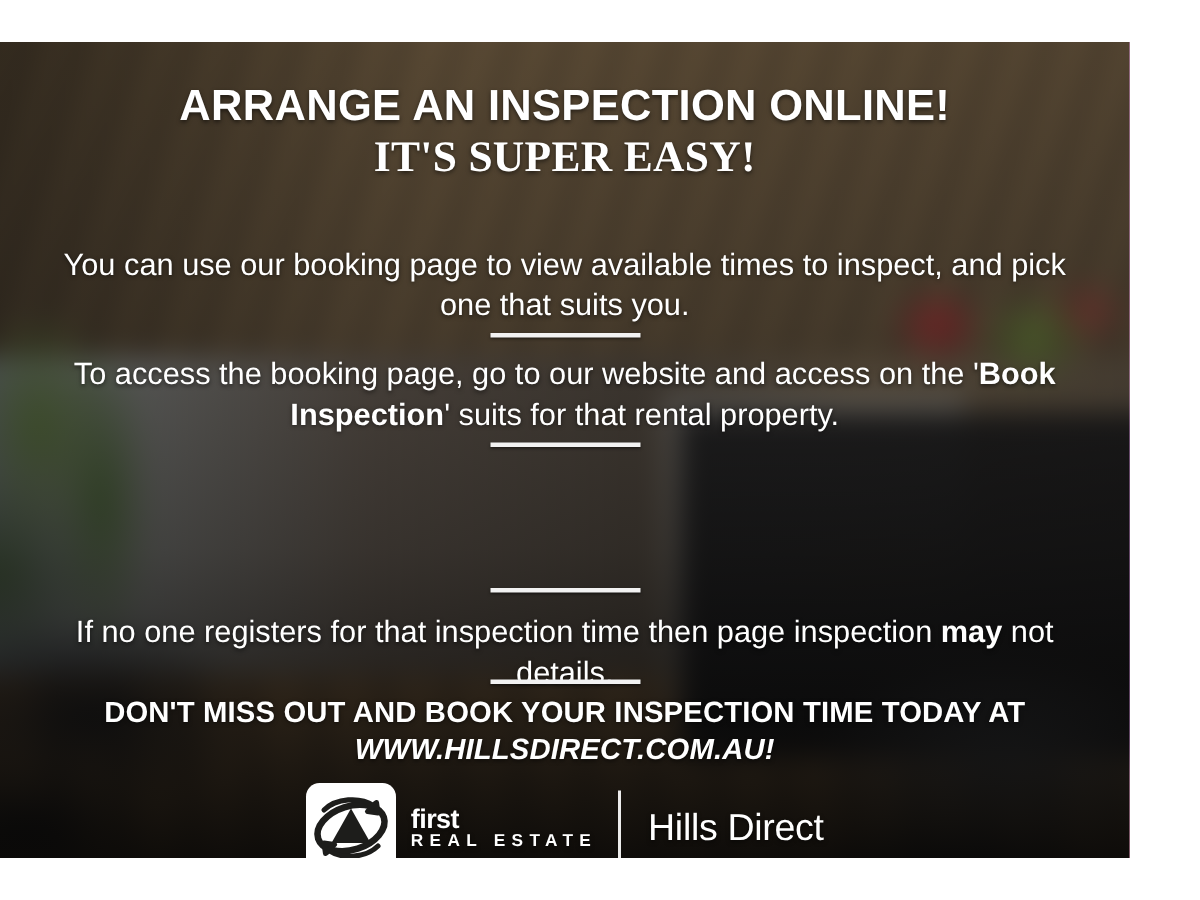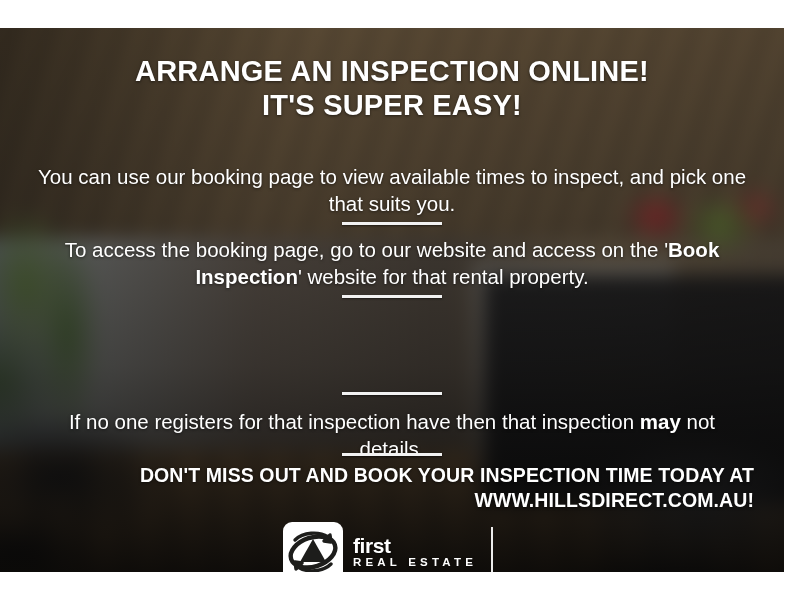--- a/index.html
+++ b/index.html
@@ -24,21 +24,20 @@
 
   
   #banner {
     position: absolute;
     left: 0;
     top: 28px;
     width: 753px;
     height: 544px;
     overflow: hidden;
     background: #a21caf;
-    padding-left: 31px;
   }
 
   
   .photo {
     position: absolute;
     inset: -40px;
     filter: blur(9px);
   }
   .ph-ceiling {
     position: absolute;
@@ -134,21 +133,21 @@
   }
 
   .headline {
     position: absolute;
     left: 0; right: 0; top: 26px;
     font-size: 29px;
     font-weight: bold;
     letter-spacing: .2px;
     line-height: 1.18;
   }
-  .headline .l2 { display: block; }
+  .headline .l2 { display: block; font-family: Liberation Serif, serif; }
 
   .para {
     position: absolute;
     left: 34px; right: 34px;
     font-size: 20.5px;
     font-weight: normal;
     line-height: 1.30;
     text-align: center;
   }
   .para b { font-weight: bold; }
@@ -173,23 +172,22 @@
   #rule-4 { top: 425px; }
 
   .cta {
     position: absolute;
     left: 30px; right: 30px;
     top: 435px;
     font-size: 19.5px;
     font-weight: bold;
     line-height: 1.28;
     letter-spacing: .1px;
-    text-align: right;
-  }
-  .cta .l2 { display: block; }
+  }
+  .cta .l2 { display: block; font-style: italic; }
 
   
   .logo-lockup {
     position: absolute;
     left: 0; right: 0;
     top: 494px;
     display: flex;
     align-items: center;
     justify-content: center;
     gap: 10px;
@@ -204,21 +202,21 @@
   }
   .logo-mark svg { display: block; }
 
   .logo-words {
     display: flex;
     flex-direction: column;
     align-items: flex-start;
     line-height: 1;
   }
   .fn-first {
-    font-size: 21px;
+    font-size: 18px;
     font-weight: bold;
     letter-spacing: -.4px;
     margin-bottom: 1px;
   }
   .fn-national {
     font-size: 25px;
     font-weight: bold;
     letter-spacing: -.6px;
     margin-bottom: 2px;
   }
@@ -270,30 +268,30 @@
         <span class="l2">IT'S SUPER EASY!</span>
       </div>
 
       <div class="para" id="para-1">
         <span>You can use our booking page to view available times to inspect, and pick one that suits you.</span>
       </div>
 
       <div class="rule" id="rule-1"></div>
 
       <div class="para" id="para-2">
-        <span>To access the booking page, go to our website and access on the '</span><b>Book Inspection</b><span>' website for that rental property.</span>
+        <span>To access the booking page, go to our website and access on the '</span><b>Book Inspection</b><span>' suits for that rental property.</span>
       </div>
 
       <div class="rule" id="rule-2"></div>
 
 
       <div class="rule" id="rule-3"></div>
 
       <div class="para" id="para-4">
-        <span>If no one registers for that inspection have then that inspection </span><b>may</b><span> not details.</span>
+        <span>If no one registers for that inspection time then page inspection </span><b>may</b><span> not details.</span>
       </div>
 
       <div class="rule" id="rule-4"></div>
 
       <div class="cta">
         <span>DON'T MISS OUT AND BOOK YOUR INSPECTION TIME TODAY AT</span>
         <span class="l2">WWW.HILLSDIRECT.COM.AU!</span>
       </div>
 
       <div class="logo-lockup">
@@ -309,18 +307,19 @@
           </svg>
         </div>
 
         <div class="logo-words">
           <span class="fn-first">first</span>
           <span class="fn-realestate">REAL ESTATE</span>
         </div>
 
         <div class="logo-divider"></div>
 
+        <div class="agency-name">Hills Direct</div>
 
       </div>
 
     </div>
   </div>
 </div>
 
 </body></html>

